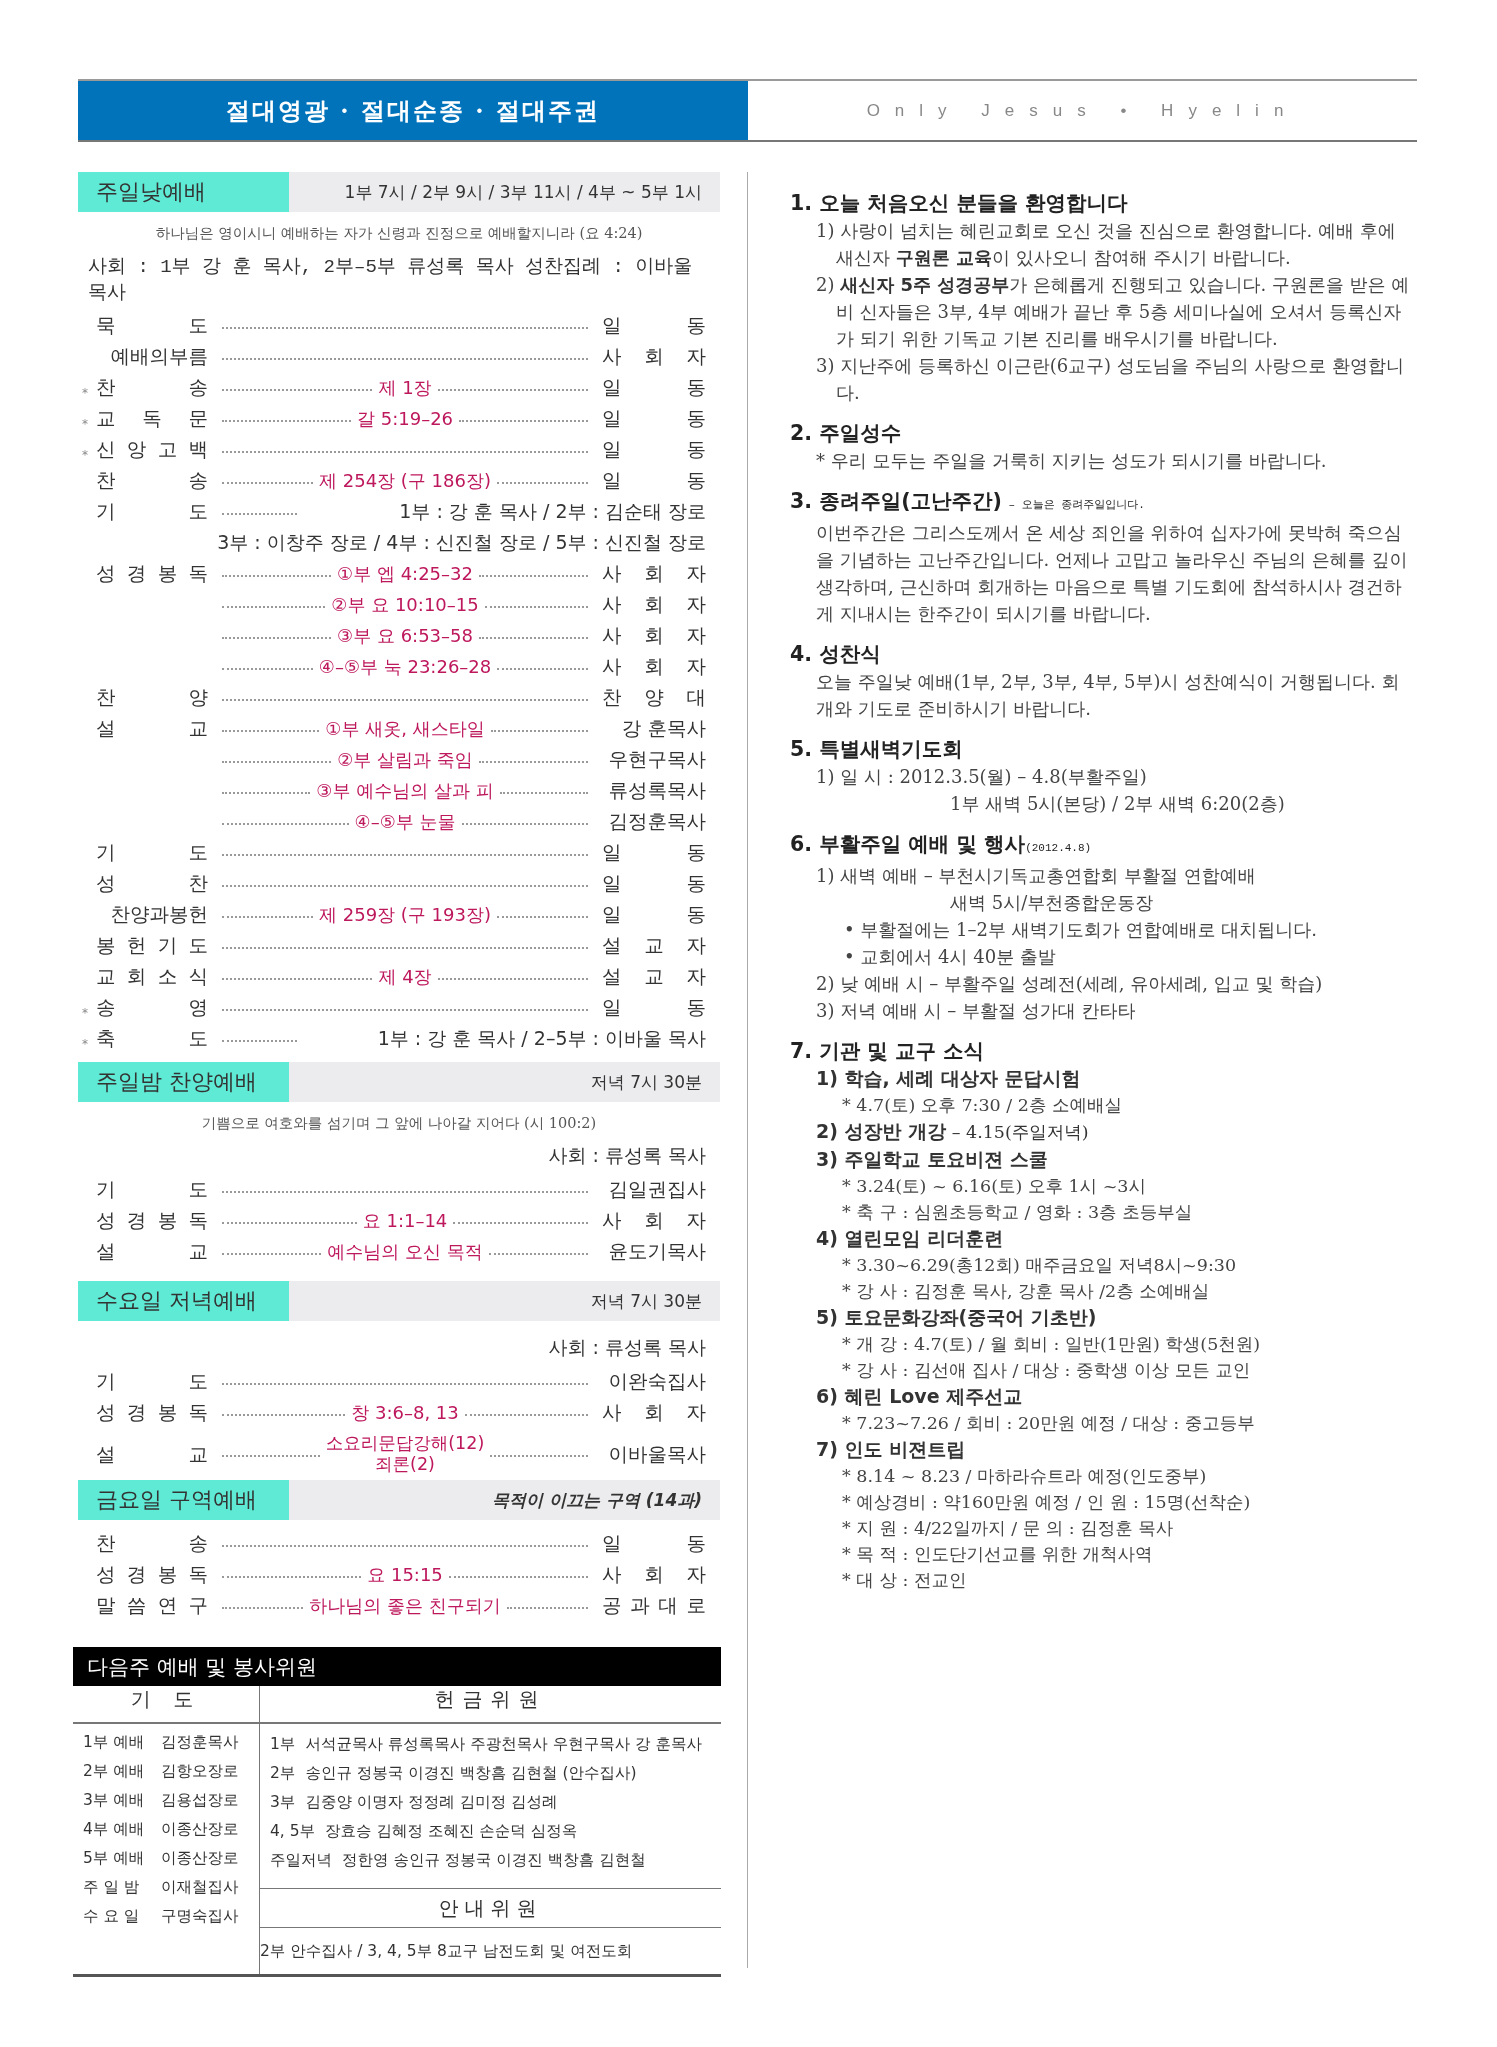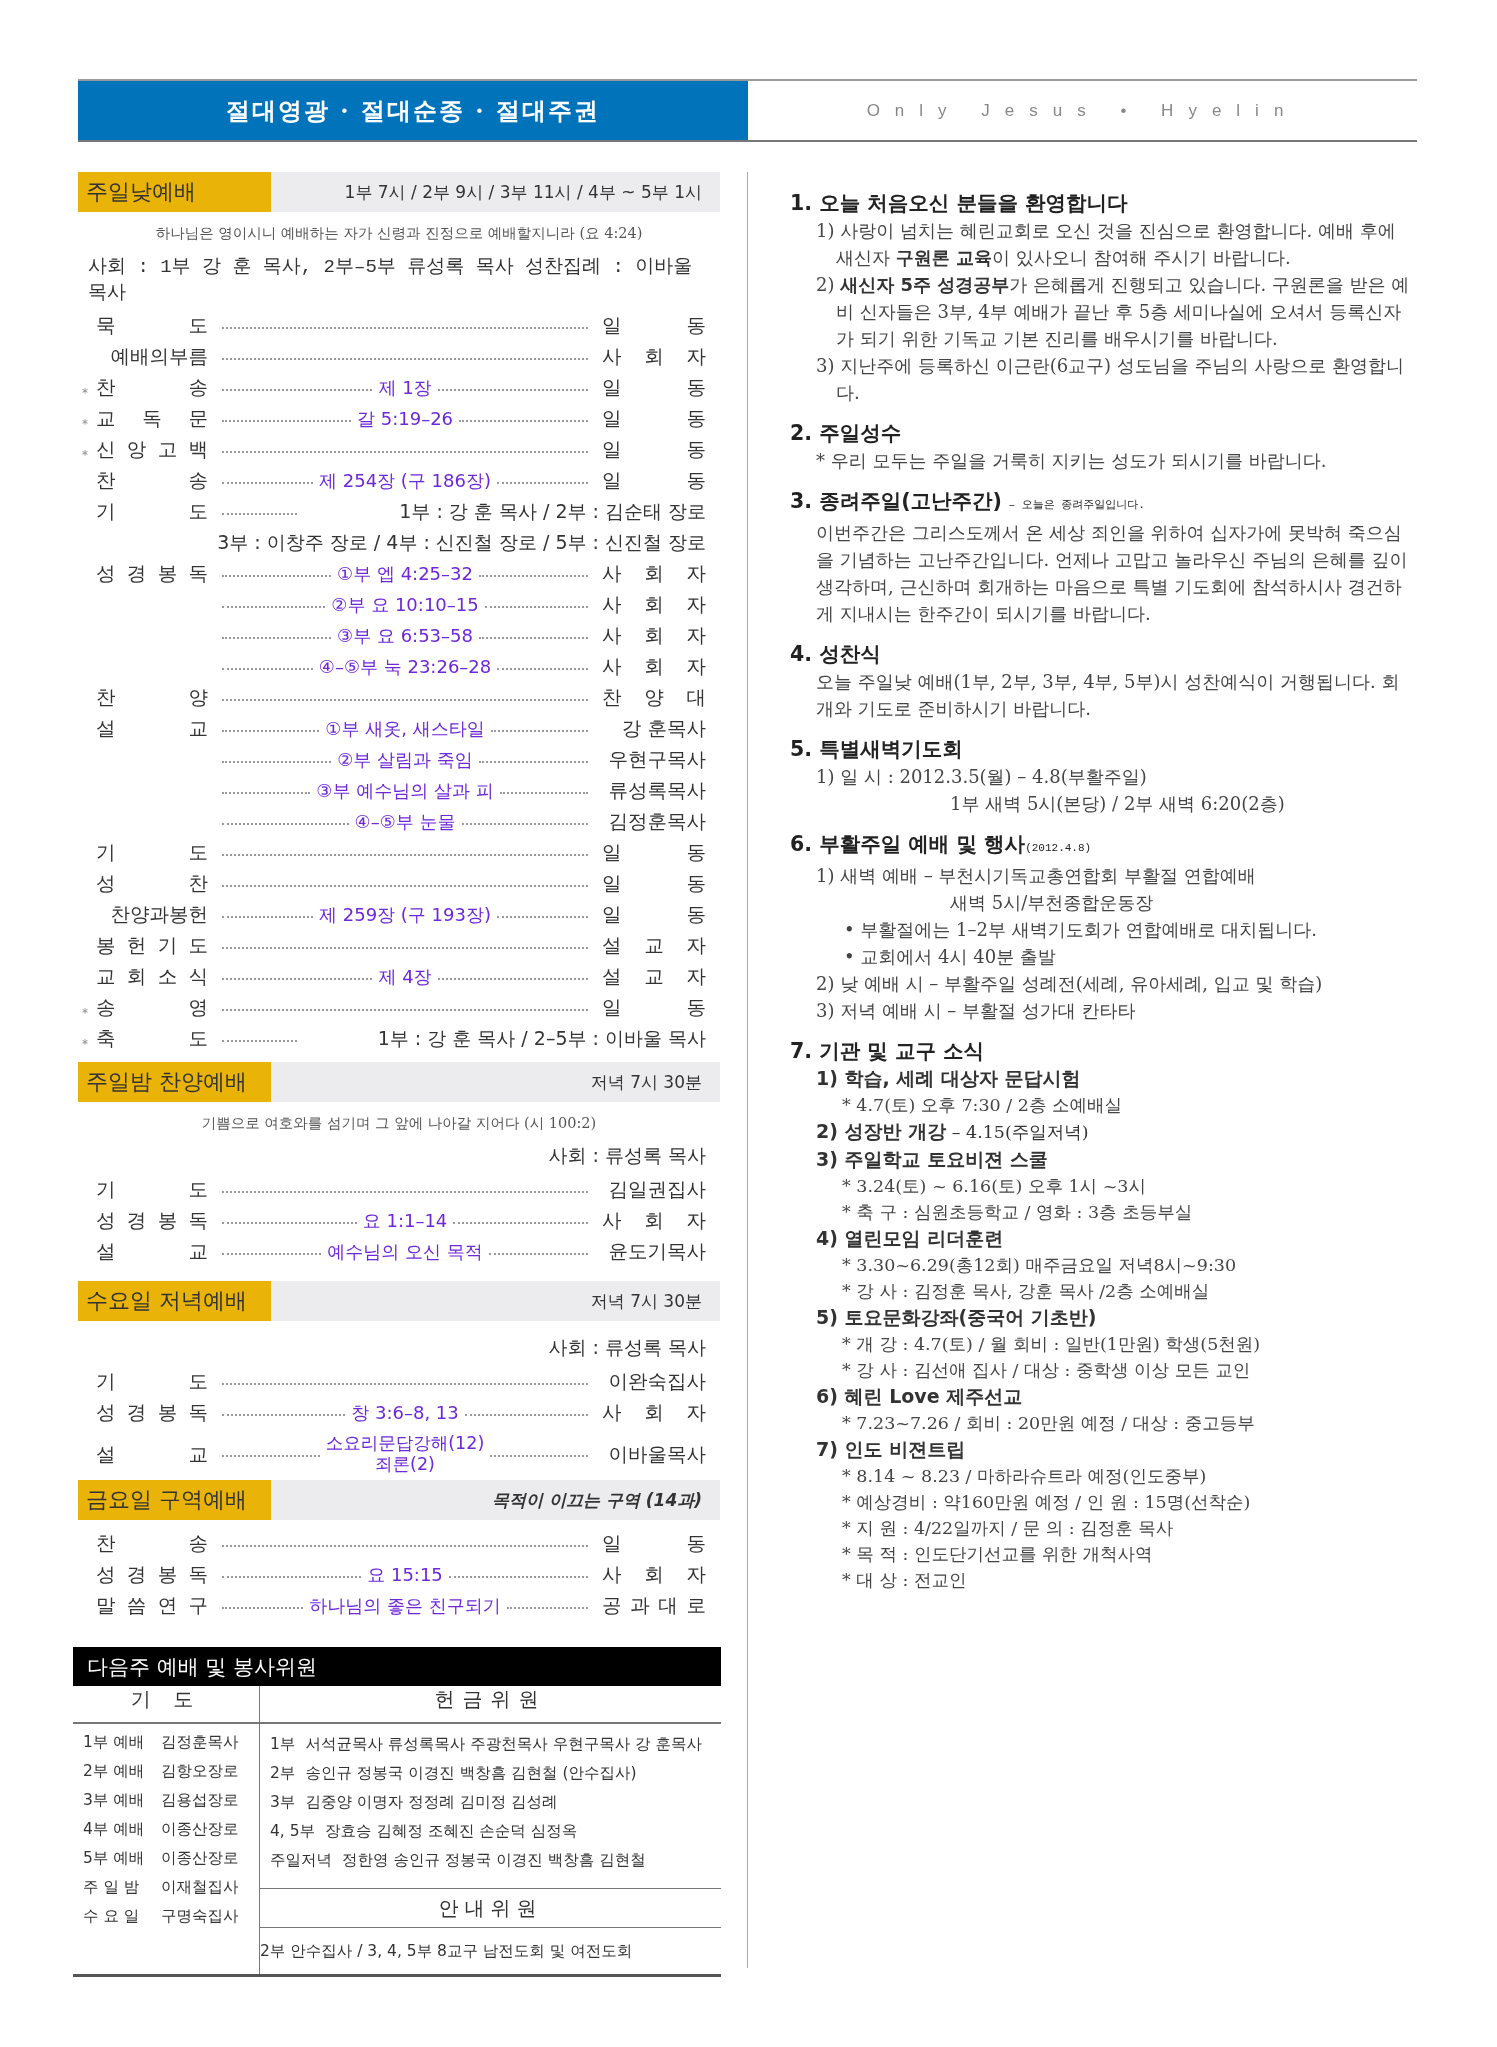--- a/index.html
+++ b/index.html
@@ -6,33 +6,33 @@
   body { width:1497px; height:2047px; position:relative; font-family:"DejaVu Sans","Liberation Sans",sans-serif; color:#333; overflow:hidden; }
   .top-rule { position:absolute; left:78px; top:79px; width:1339px; height:2px; background:#9a9a9a; }
   .bottom-rule { position:absolute; left:78px; top:140px; width:1339px; height:2px; background:#777; }
   .banner { position:absolute; left:78px; top:81px; width:670px; height:59px; background:#0073bb; display:flex; align-items:center; justify-content:center; }
   .banner-text { color:#fff; font-size:24px; font-weight:bold; letter-spacing:2px; font-family:"DejaVu Serif",serif; }
   .tagline { position:absolute; left:748px; top:81px; width:669px; height:59px; display:flex; align-items:center; justify-content:center; color:#888; font-size:17px; letter-spacing:15px; font-family:"Liberation Sans",sans-serif; }
   .divider { position:absolute; left:747px; top:172px; width:1px; height:1796px; background:#aaa; }
 
   .left { position:absolute; left:78px; top:172px; width:642px; }
   .sec-head { display:flex; height:40px; background:#ececee; align-items:center; margin-bottom:0; }
-  .sec-head .t { background:#eab308; height:40px; width:193px; display:flex; align-items:center; padding-left:8px; box-sizing:border-box; font-size:22px; color:#333; }
+  .sec-head .t { background:#5eead4; height:40px; width:211px; display:flex; align-items:center; padding-left:18px; box-sizing:border-box; font-size:22px; color:#333; }
   .sec-head .r { flex:1; text-align:right; padding-right:18px; font-size:17px; color:#333; }
   .sec-head .r.it { font-style:italic; font-weight:bold; font-size:17px; }
   .verse { text-align:center; font-size:14.5px; color:#555; font-family:"DejaVu Serif",serif; margin:12px 0 10px 0; }
   .leader { text-align:right; font-size:19px; padding-right:14px; margin:0 0 5px 0; }
   .leader.full { text-align:left; padding-left:10px; font-size:19px;font-family:Liberation Mono, monospace; }
   .row { display:flex; align-items:center; height:31px; font-size:19.5px; position:relative; }
   .row .star { position:absolute; left:4px; top:14px; font-size:12px; color:#888; }
   .row .lbl { width:112px; padding-left:18px; display:flex; justify-content:space-between; box-sizing:content-box; white-space:nowrap; }
   .row .lbl.tight { justify-content:flex-end; letter-spacing:0; }
   .row .dots { flex:1; margin:0 14px 0 14px; display:flex; align-items:center; }
   .row .dots .d { flex:1; border-bottom:2px dotted #999; height:0; margin-top:4px; }
-  .row .dots .c { padding:0 6px; font-size:18px; white-space:nowrap; color:#6d28d9; }
+  .row .dots .c { padding:0 6px; font-size:18px; white-space:nowrap; color:#be185d; }
   .row .who { width:104px; display:flex; justify-content:space-between; padding-right:14px; white-space:nowrap; }
   .row .who.txt { justify-content:flex-end; }
   .row.tall { height:52px; }
   .row.tall .c { text-align:center; line-height:21px; font-size:17.5px; }
   .gap8 { height:8px; }
   .gap14 { height:14px; }
 
   .pink { background:#000000; color:#fff; height:39px; display:flex; align-items:center; padding-left:14px; font-size:21px; width:634px; margin-left:-5px;margin-top:26px; }
   table.staff { border-collapse:collapse; width:648px; margin-left:-5px; font-size:16px; color:#333; }
   table.staff td { vertical-align:top; padding:0; }

